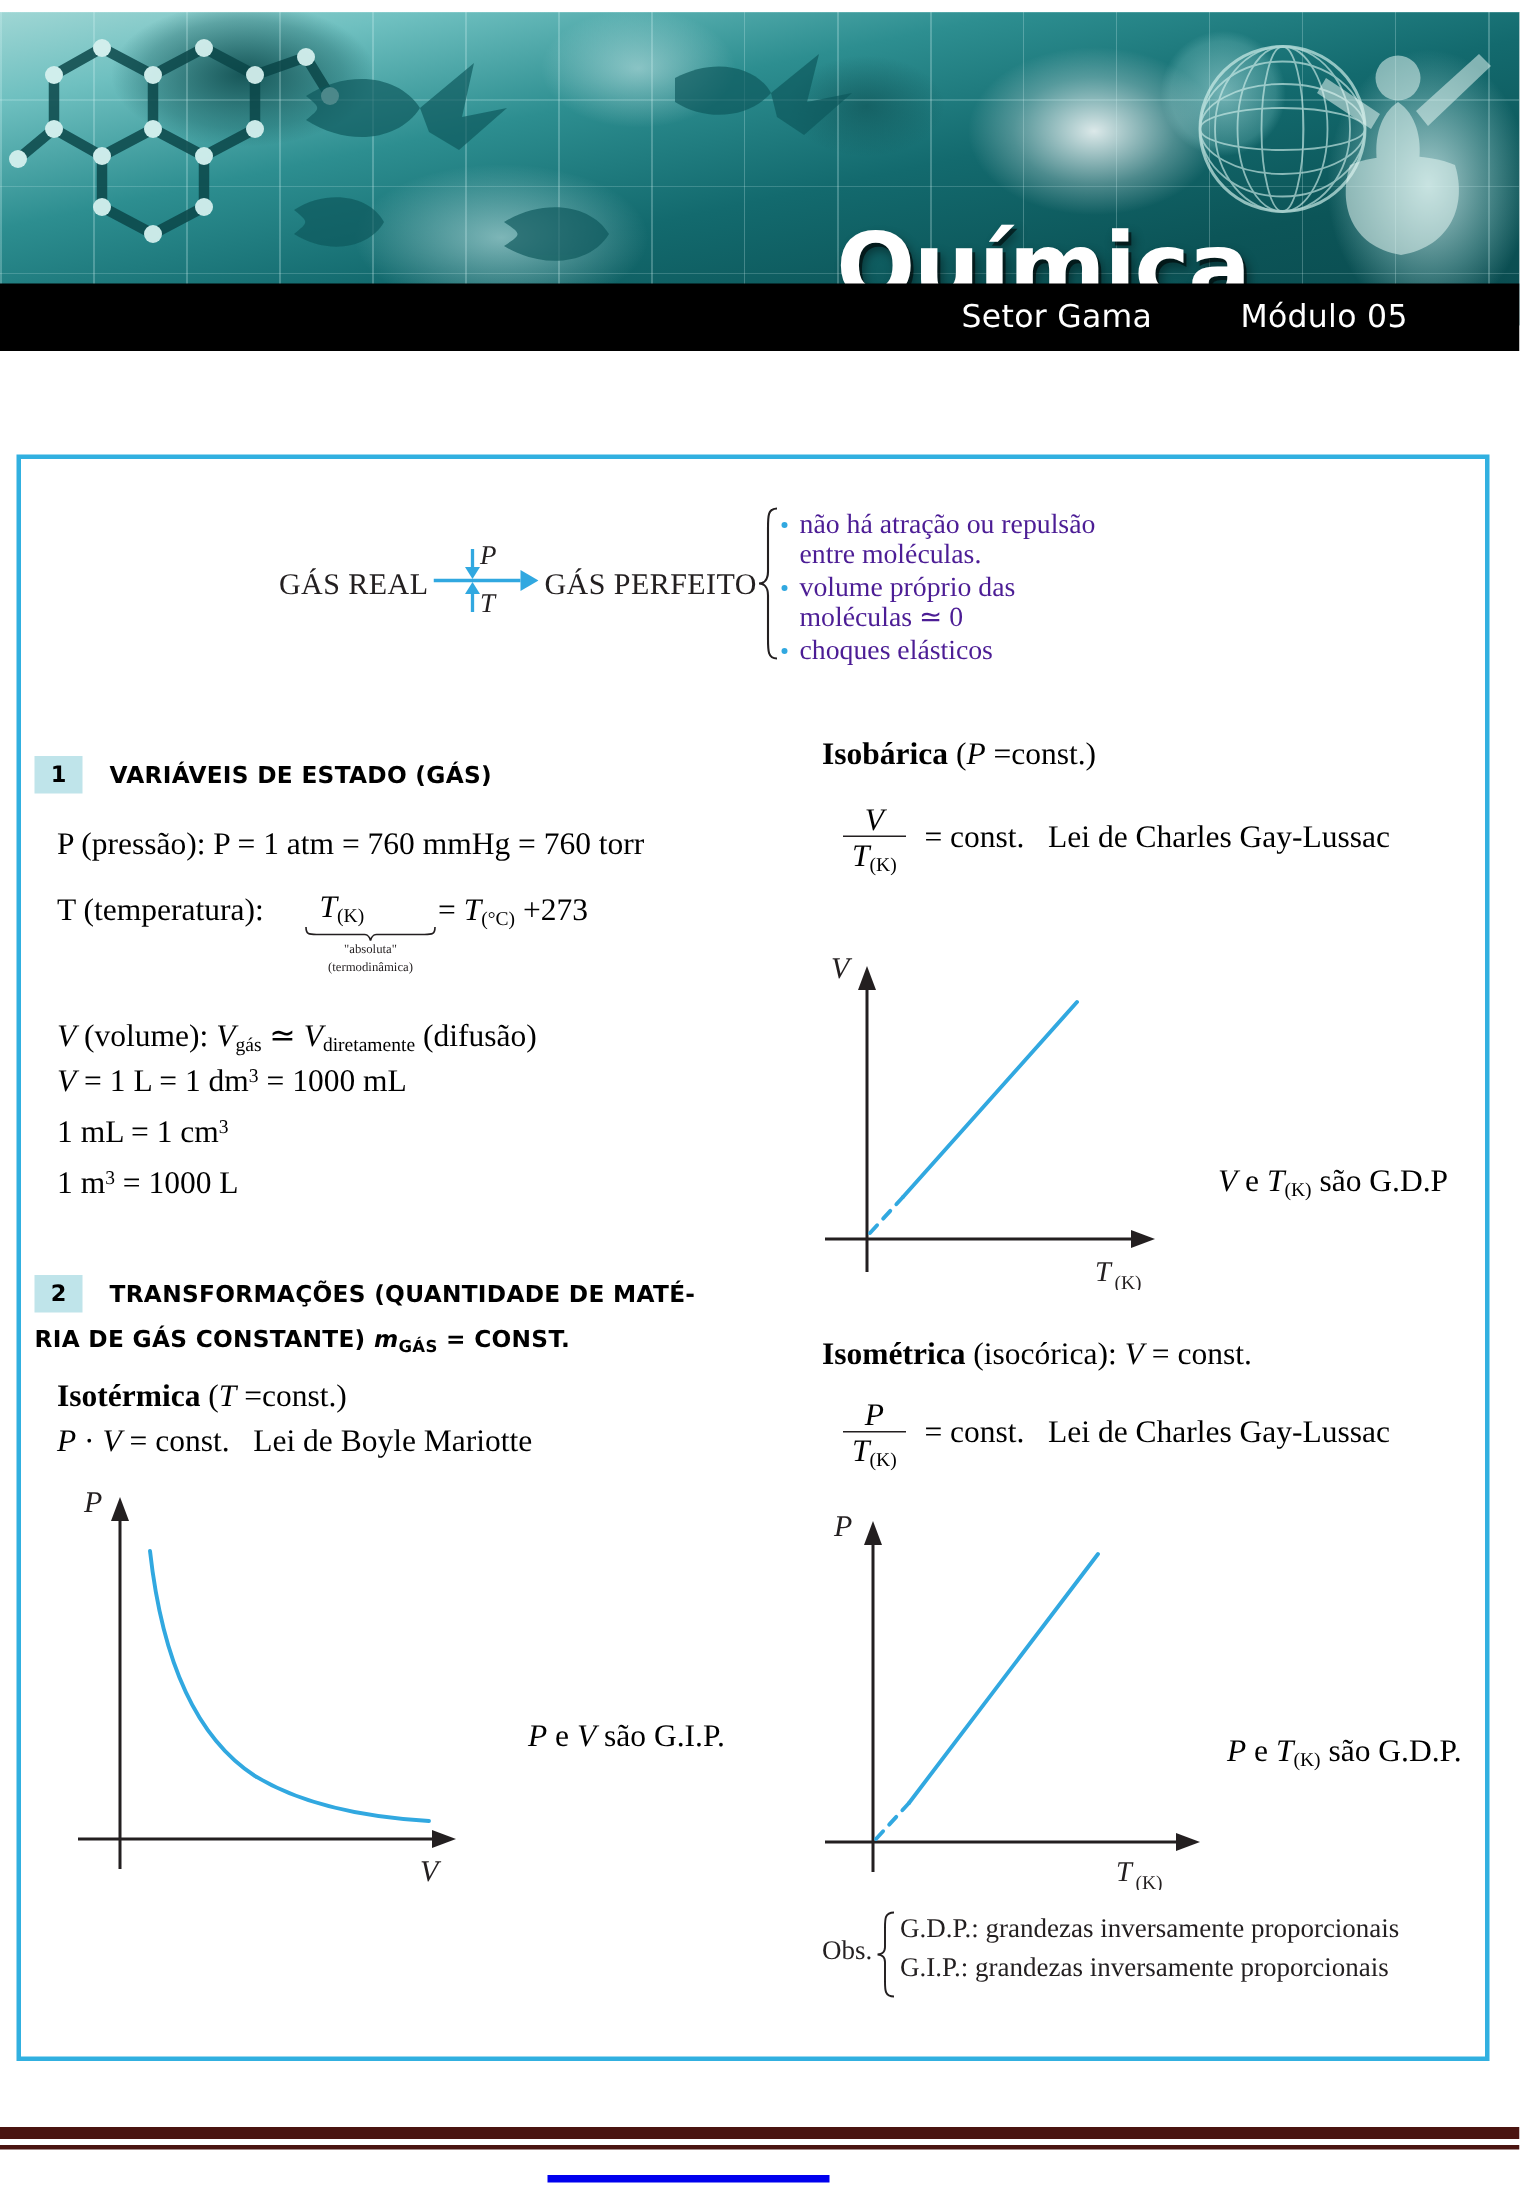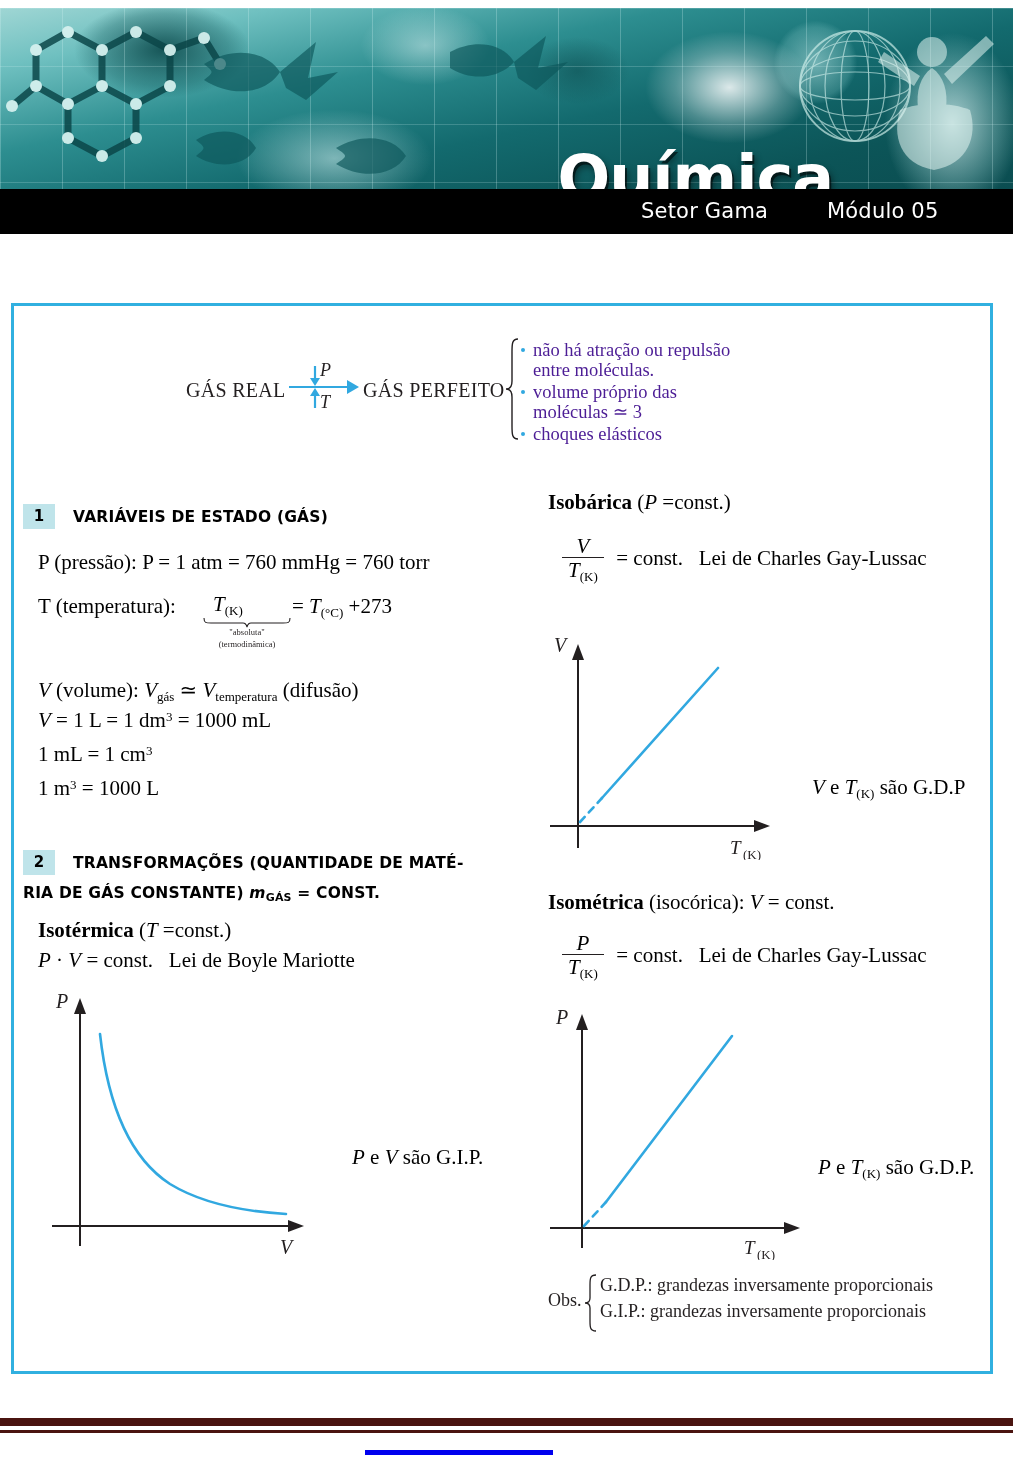--- a/index.html
+++ b/index.html
@@ -298,21 +298,21 @@
   <div class="t serif schema-right">GÁS PERFEITO</div>
 
   <svg class="brace-big" viewBox="0 0 16 102">
     <path d="M13 1 C7 1 7 6 7 14 L7 43 C7 49 4 51 1 51 C4 51 7 53 7 59 L7 88 C7 96 7 101 13 101" fill="none" stroke="#231f20" stroke-width="1.4"></path>
   </svg>
 
   <div class="bullets">
     <div class="row">não há atração ou repulsão
 entre moléculas.</div>
     <div class="row">volume próprio das
-moléculas ≃ 3</div>
+moléculas ≃ 0</div>
     <div class="row">choques elásticos</div>
   </div>
 
   <div class="sec-num" style="left:23px; top:504px;">1</div>
   <div class="sec-title" style="left:73px; top:508px;">VARIÁVEIS DE ESTADO (GÁS)</div>
 
   <div class="frm" style="left:38px; top:550px;">
     <span>P (pressão): P = 1 atm = 760 mmHg = 760 torr</span>
   </div>
 
@@ -324,21 +324,21 @@
     <path d="M1 1 C1 6 3 6 8 6 L40 6 C43 6 44 10 44 10 C44 10 45 6 48 6 L80 6 C85 6 87 6 87 1" fill="none" stroke="#231f20" stroke-width="1.1"></path>
   </svg>
   <div class="annot" style="left:203px; top:627px; width:88px;">"absoluta"</div>
   <div class="annot" style="left:198px; top:639px; width:98px;">(termodinâmica)</div>
 
   <div class="frm" style="left:292px; top:594px;">
     = <i>T</i><sub>(°C)</sub> +273
   </div>
 
   <div class="frm" style="left:38px; top:678px;">
-    <i>V</i> (volume): <i>V</i><sub>gás</sub> ≃ <i>V</i><sub>temperatura</sub> (difusão)
+    <i>V</i> (volume): <i>V</i><sub>gás</sub> ≃ <i>V</i><sub>diretamente</sub> (difusão)
   </div>
   <div class="frm" style="left:38px; top:708px;">
     <i>V</i> = 1 L = 1 dm<sup>3</sup> = 1000 mL
   </div>
   <div class="frm" style="left:38px; top:742px;">
     1 mL = 1 cm<sup>3</sup>
   </div>
   <div class="frm" style="left:38px; top:776px;">
     1 m<sup>3</sup> = 1000 L
   </div>

